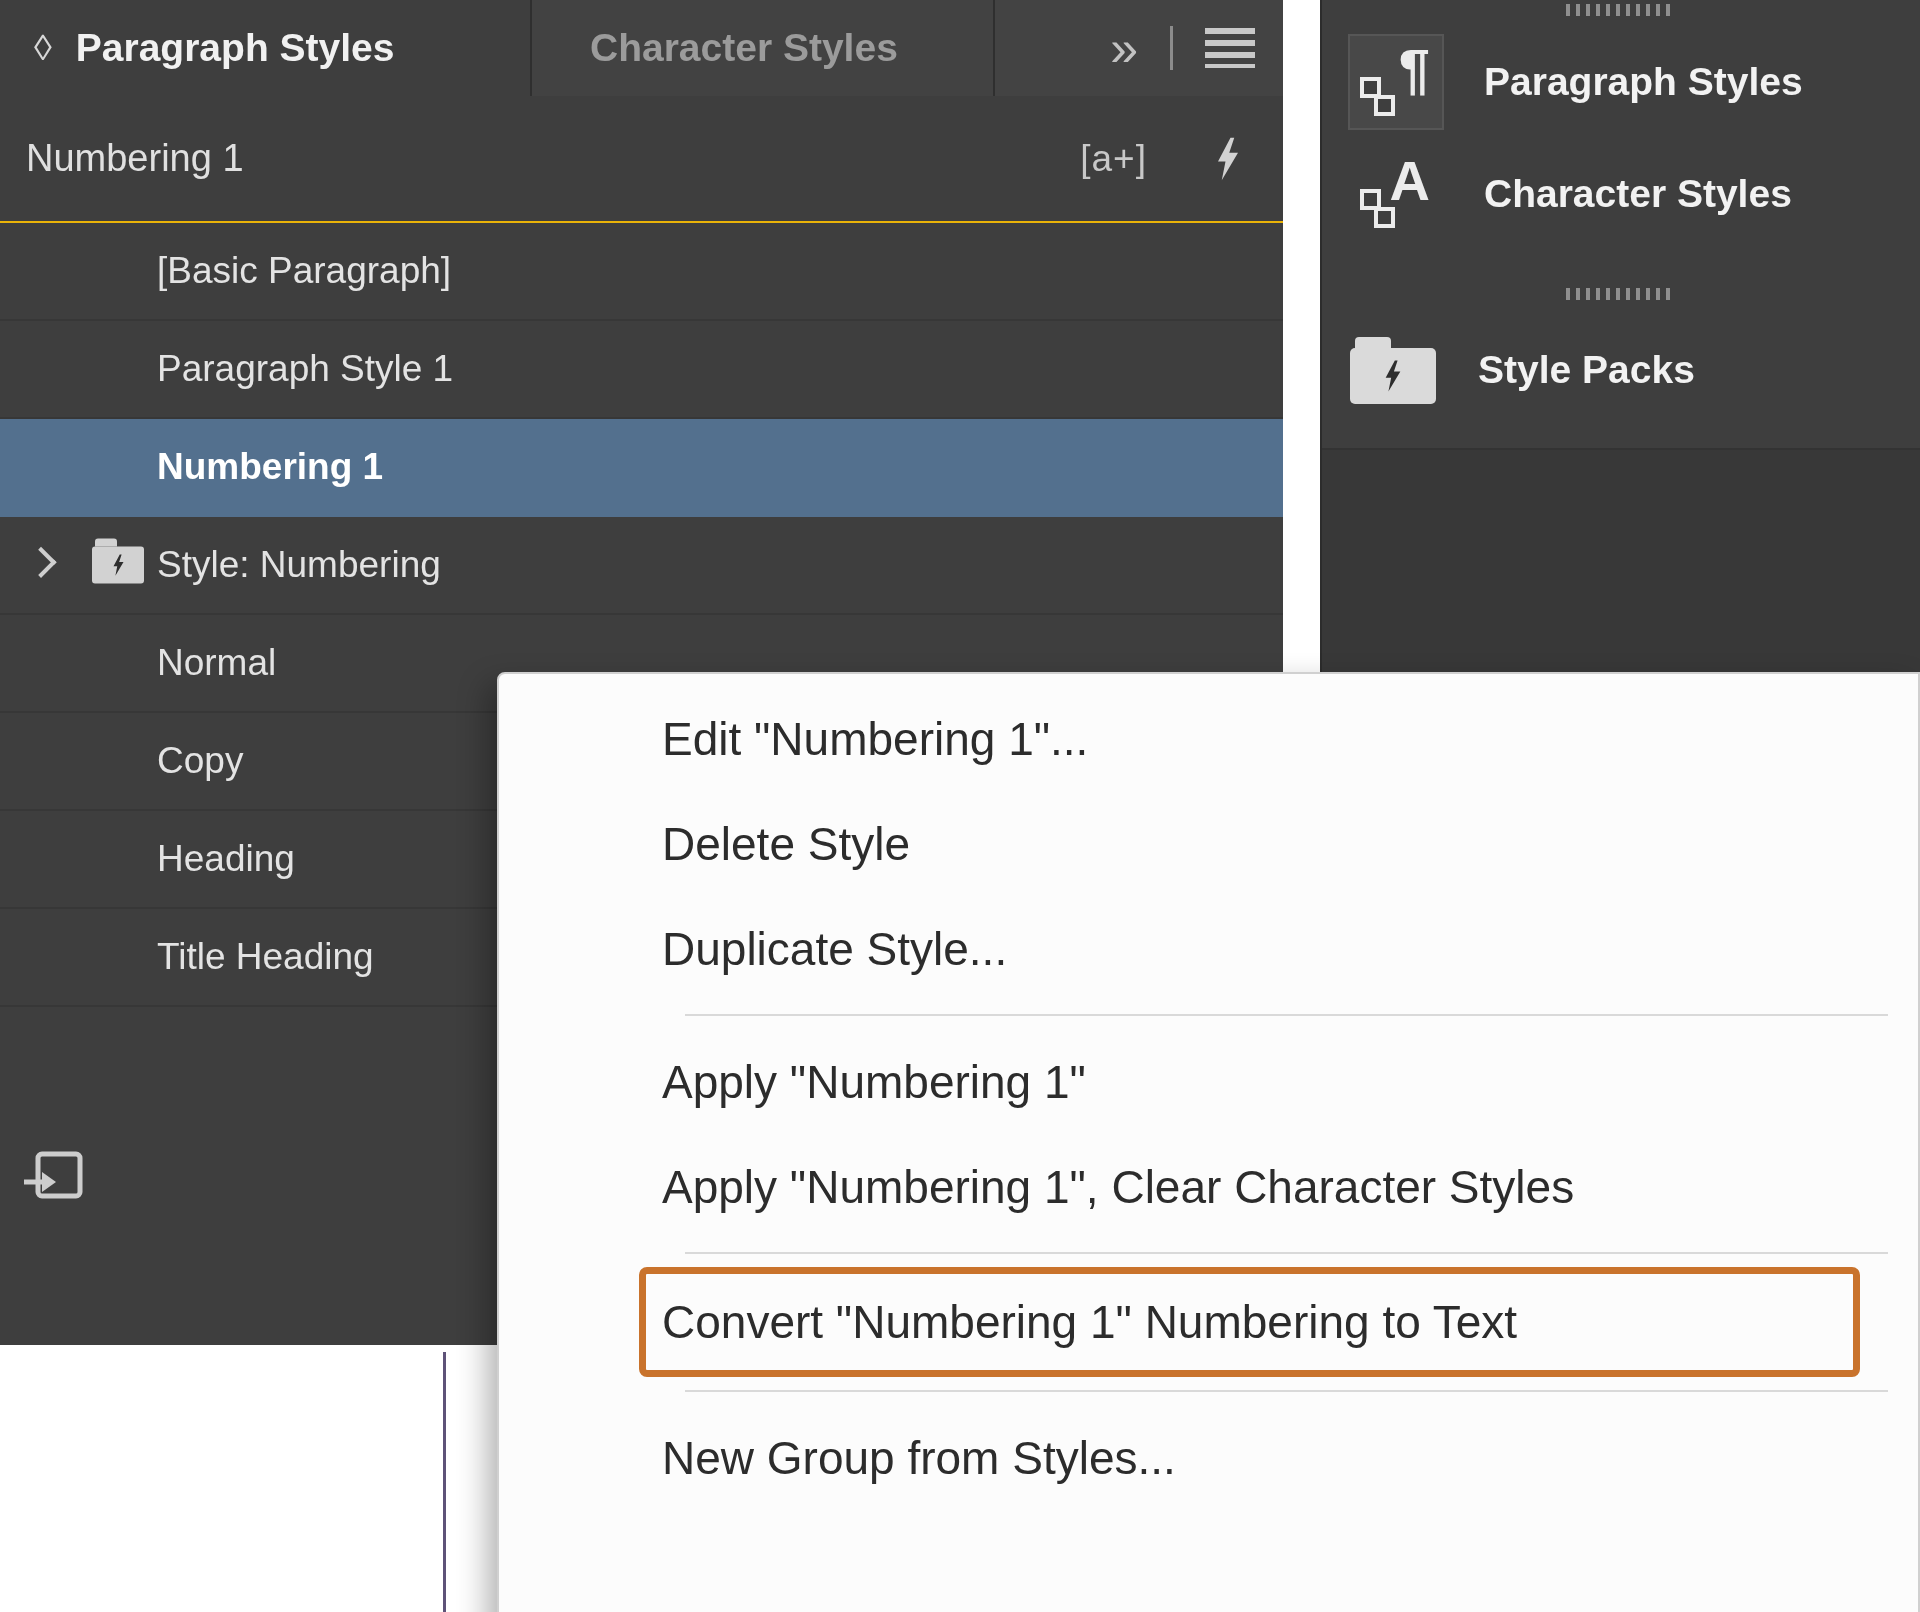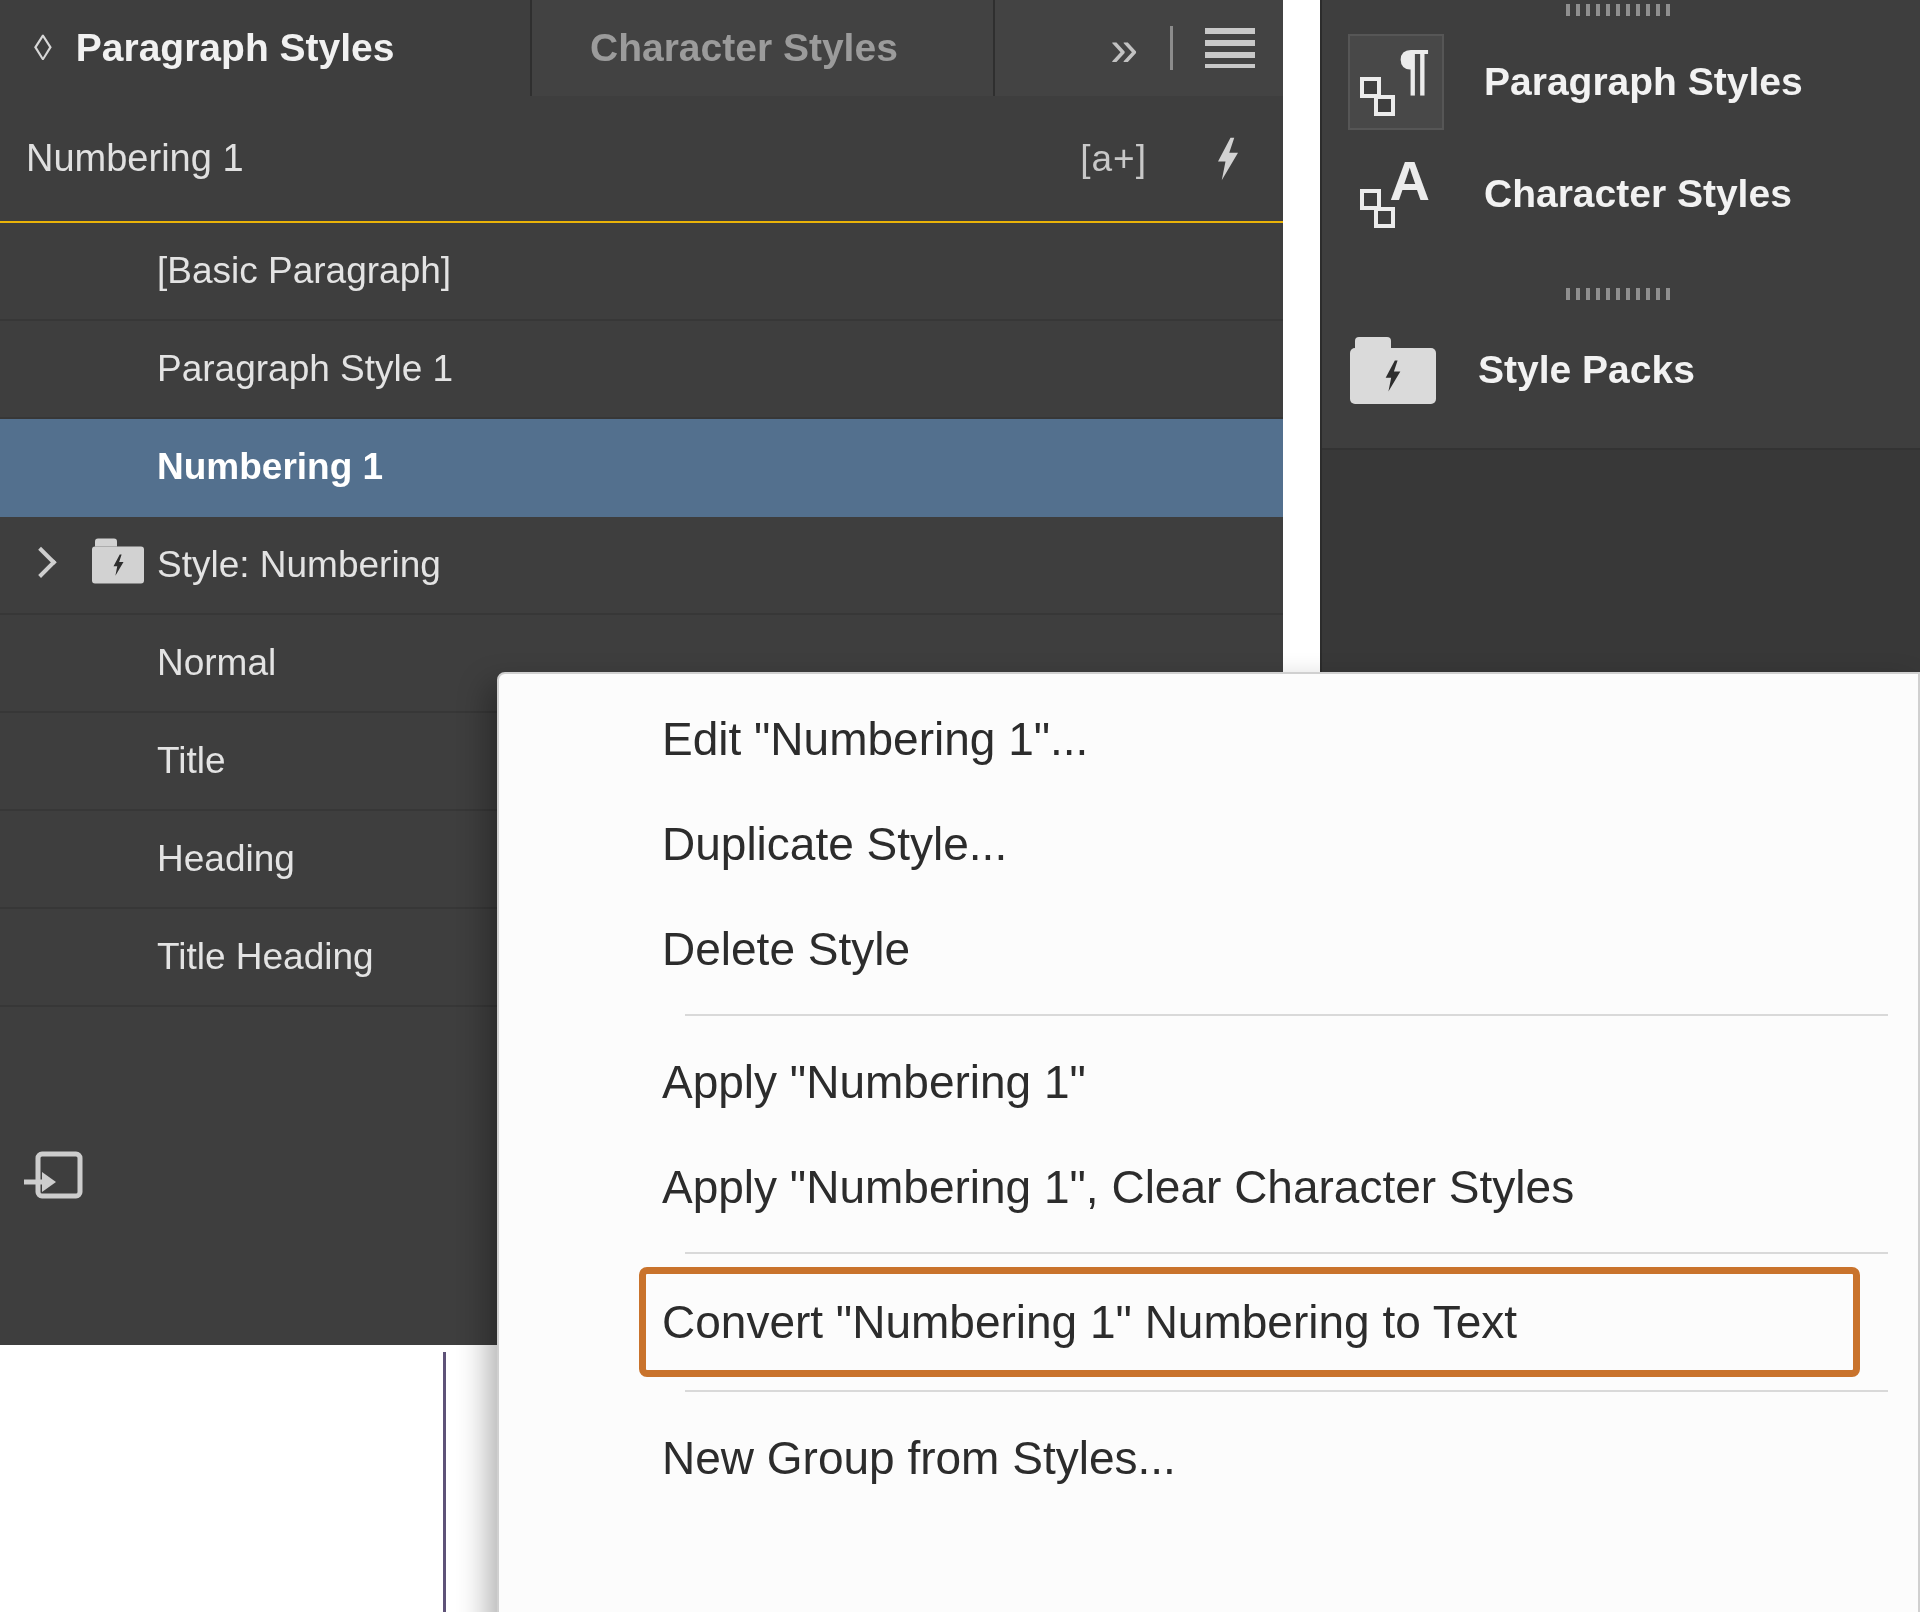--- a/index.html
+++ b/index.html
@@ -152,21 +152,21 @@
     <span class="style-label">Style: Numbering</span>
   </div>
 
   <div class="style-row">
 
     <span class="style-label">Normal</span>
   </div>
 
   <div class="style-row">
 
-    <span class="style-label">Title</span>
+    <span class="style-label">Copy</span>
   </div>
 
   <div class="style-row">
 
     <span class="style-label">Heading</span>
   </div>
 
   <div class="style-row">
 
     <span class="style-label">Title Heading</span>
@@ -219,25 +219,25 @@
     <div class="dock-divider"></div>
     <div class="dock-empty"></div>
   </aside>
 
   <div class="context-menu">
   <div class="menu-item">
     <span class="menu-item-label">Edit "Numbering 1"...</span>
   </div>
 
   <div class="menu-item">
+    <span class="menu-item-label">Delete Style</span>
+  </div>
+
+  <div class="menu-item">
     <span class="menu-item-label">Duplicate Style...</span>
-  </div>
-
-  <div class="menu-item">
-    <span class="menu-item-label">Delete Style</span>
   </div>
 
   <div class="menu-sep"></div>
 
   <div class="menu-item">
     <span class="menu-item-label">Apply "Numbering 1"</span>
   </div>
 
   <div class="menu-item">
     <span class="menu-item-label">Apply "Numbering 1", Clear Character Styles</span>

